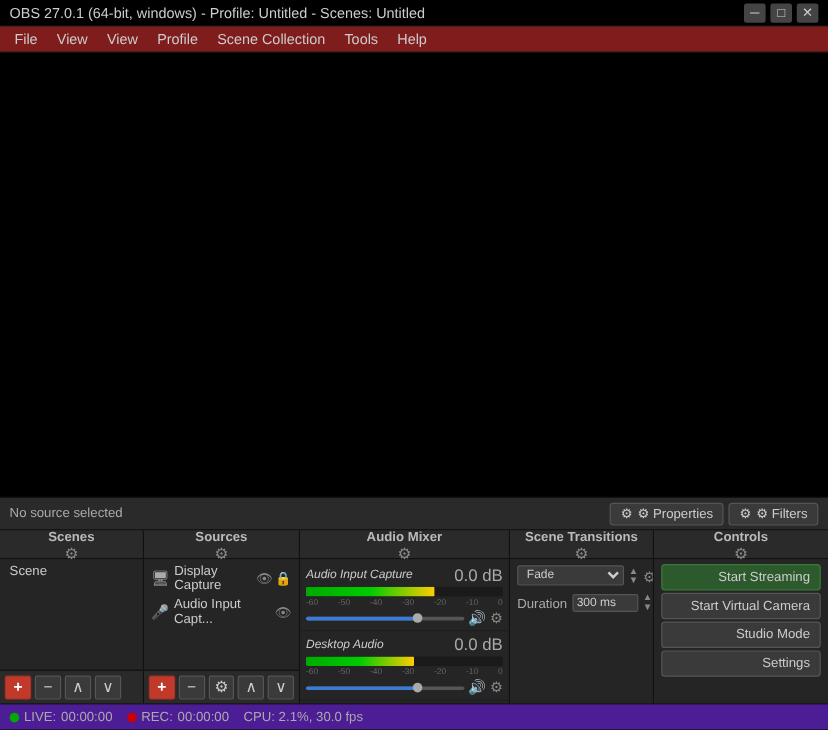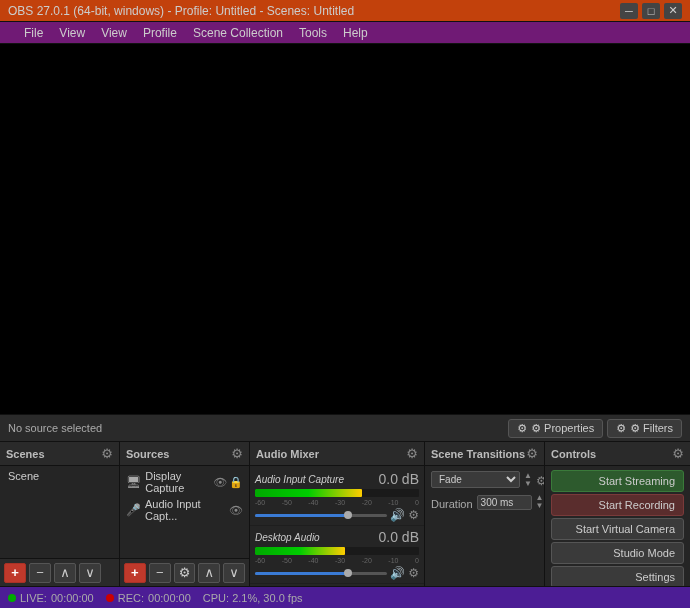--- a/index.html
+++ b/index.html
@@ -9,21 +9,21 @@
       background: #1e1e1e;
       color: #cccccc;
       font-family: 'Segoe UI', sans-serif;
       font-size: 12px;
       overflow: hidden;
       user-select: none;
     }
 
     
     #titlebar {
-      background: #c2410c;
+      background: #000000;
       height: 22px;
       display: flex;
       align-items: center;
       justify-content: space-between;
       padding: 4px 8px;
       border-bottom: 1px solid #111;
     }
     #titlebar-controls { display: flex; gap: 4px; }
     .title-btn {
       width: 18px; height: 16px;
@@ -31,25 +31,25 @@
       border: none;
       color: #ccc;
       font-size: 11px;
       cursor: pointer;
       display: flex; align-items: center; justify-content: center;
       border-radius: 2px;
     }
 
     
     #menubar {
-      background: #701a75;
+      background: #7f1d1d;
       height: 22px;
       display: flex;
       align-items: center;
-      padding: 0 16px;
+      padding: 0 4px;
       border-bottom: 1px solid #111;
     }
     .menu-item {
       padding: 2px 8px;
       cursor: pointer;
       font-size: 12px;
       color: #ccc;
     }
 
     
@@ -100,20 +100,21 @@
     .panel-header {
       background: #2a2a2a;
       height: 24px;
       display: flex;
       align-items: center;
       justify-content: space-between;
       padding: 0 6px;
       border-bottom: 1px solid #111;
       font-size: 11px;
       color: #bbb;
+      flex-direction: column;
     }
 
     .panel-header-title { font-weight: bold; font-size: 11px; }
     .panel-header-icon { font-size: 13px; cursor: pointer; color: #888; }
 
     .panel-body {
       flex: 1;
       overflow: hidden;
       padding: 2px 0;
       background: #252525;
@@ -510,21 +511,20 @@
     </div>
   </div>
 
   <div class="panel" id="controls-panel">
     <div class="panel-header">
       <span class="panel-header-title">Controls</span>
       <span class="panel-header-icon">⚙</span>
     </div>
     <div class="panel-body">
       <button class="control-btn stream-btn">Start Streaming</button>
-      <button class="control-btn record-btn">Start Recording</button>
       <button class="control-btn">Start Virtual Camera</button>
       <button class="control-btn">Studio Mode</button>
       <button class="control-btn">Settings</button>
 
     </div>
   </div>
 
 </div>
 
 <div id="statusbar">

